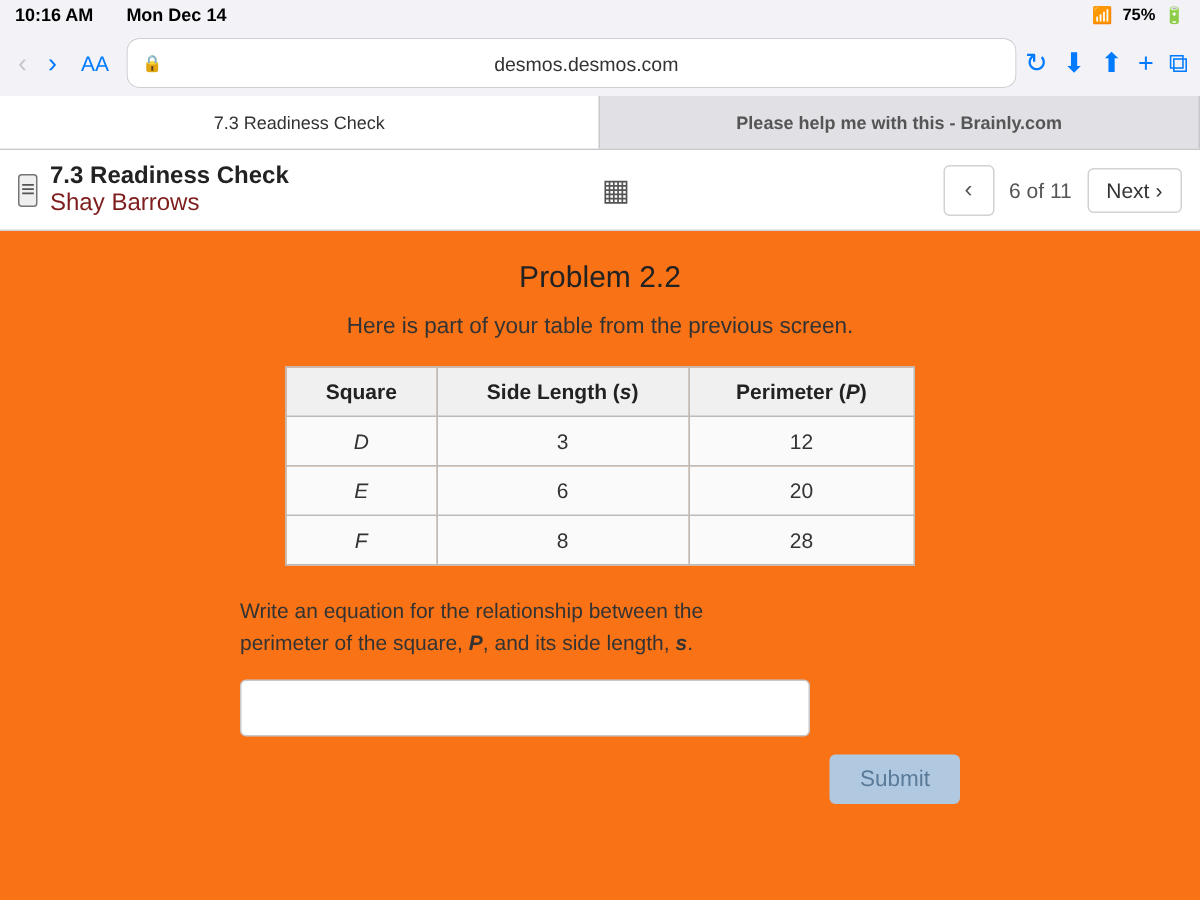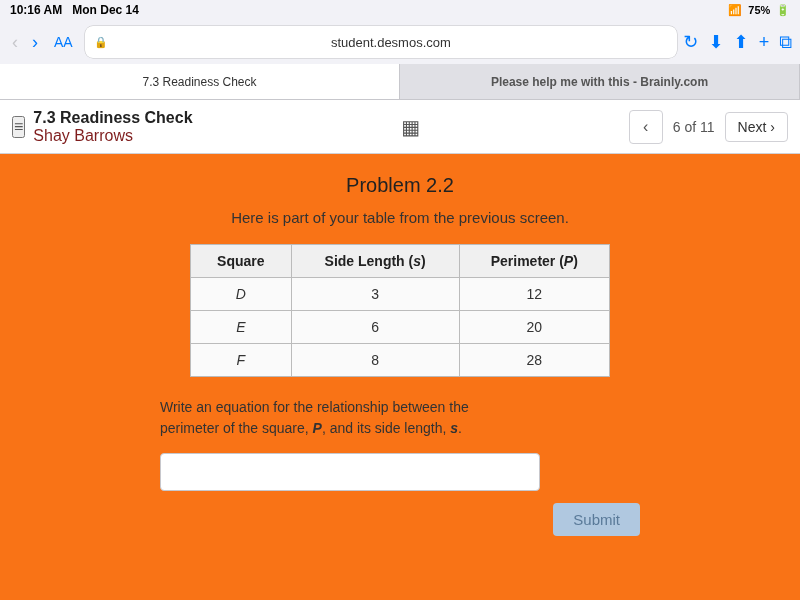--- a/index.html
+++ b/index.html
@@ -9,21 +9,21 @@
     .status-bar {
       background: #f2f2f7;
       display: flex;
       justify-content: space-between;
       align-items: center;
       padding: 2px 10px;
       font-size: 12px;
       font-weight: 600;
       height: 20px;
     }
-    .status-left { display: flex; gap: 10px; align-items: center; }
+    .status-left { display: flex; gap: 22px; align-items: center; }
     .status-right { display: flex; gap: 6px; align-items: center; font-size: 11px; }
     .wifi-icon { font-size: 11px; }
     .battery { font-size: 11px; }
 
     
     .browser-chrome {
       background: #f2f2f7;
       padding: 4px 8px;
       display: flex;
       align-items: center;
@@ -252,21 +252,21 @@
     <span>🔋</span>
   </div>
 </div>
 
 <div class="browser-chrome">
   <button class="nav-btn disabled">‹</button>
   <button class="nav-btn">›</button>
   <button class="reader-btn">AA</button>
   <div class="address-bar">
     <span class="lock-icon">🔒</span>
-    <span class="url-text">student.desmos.com</span>
+    <span class="url-text">desmos.desmos.com</span>
   </div>
   <div class="toolbar-icons">
     <button class="toolbar-icon-btn">↻</button>
     <button class="toolbar-icon-btn">⬇</button>
     <button class="toolbar-icon-btn">⬆</button>
     <button class="toolbar-icon-btn">+</button>
     <button class="toolbar-icon-btn">⧉</button>
   </div>
 </div>
 

